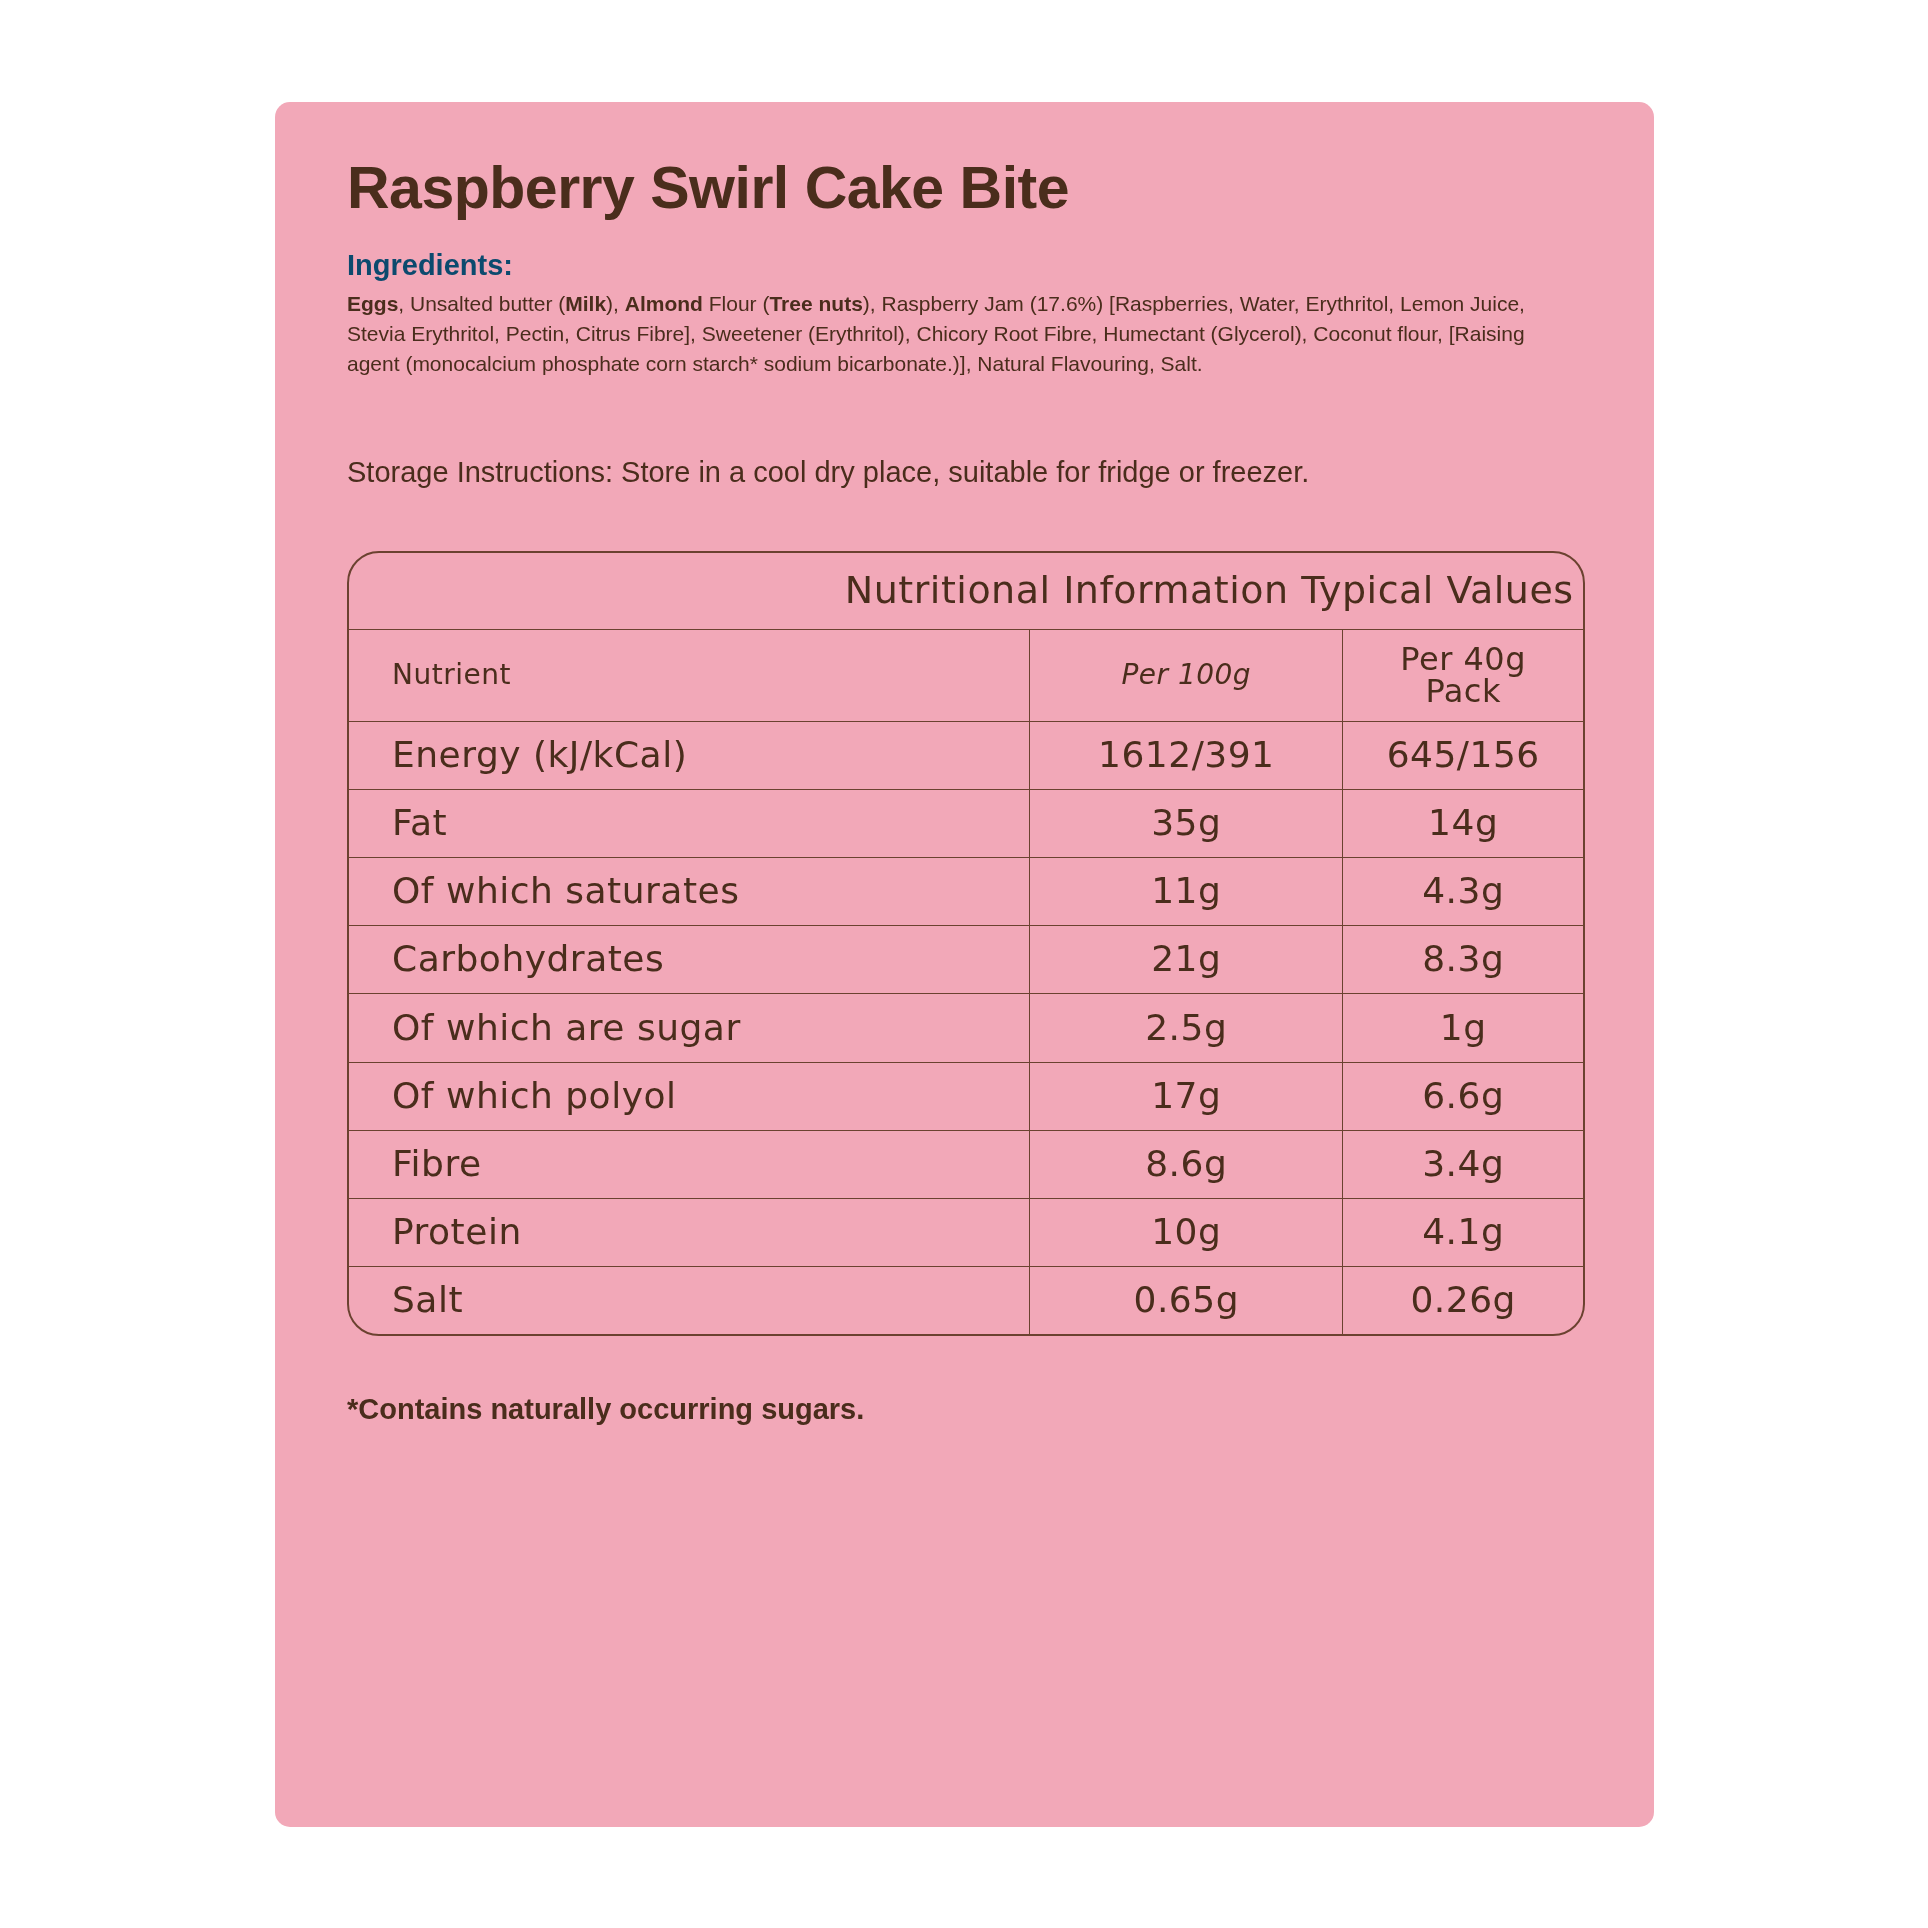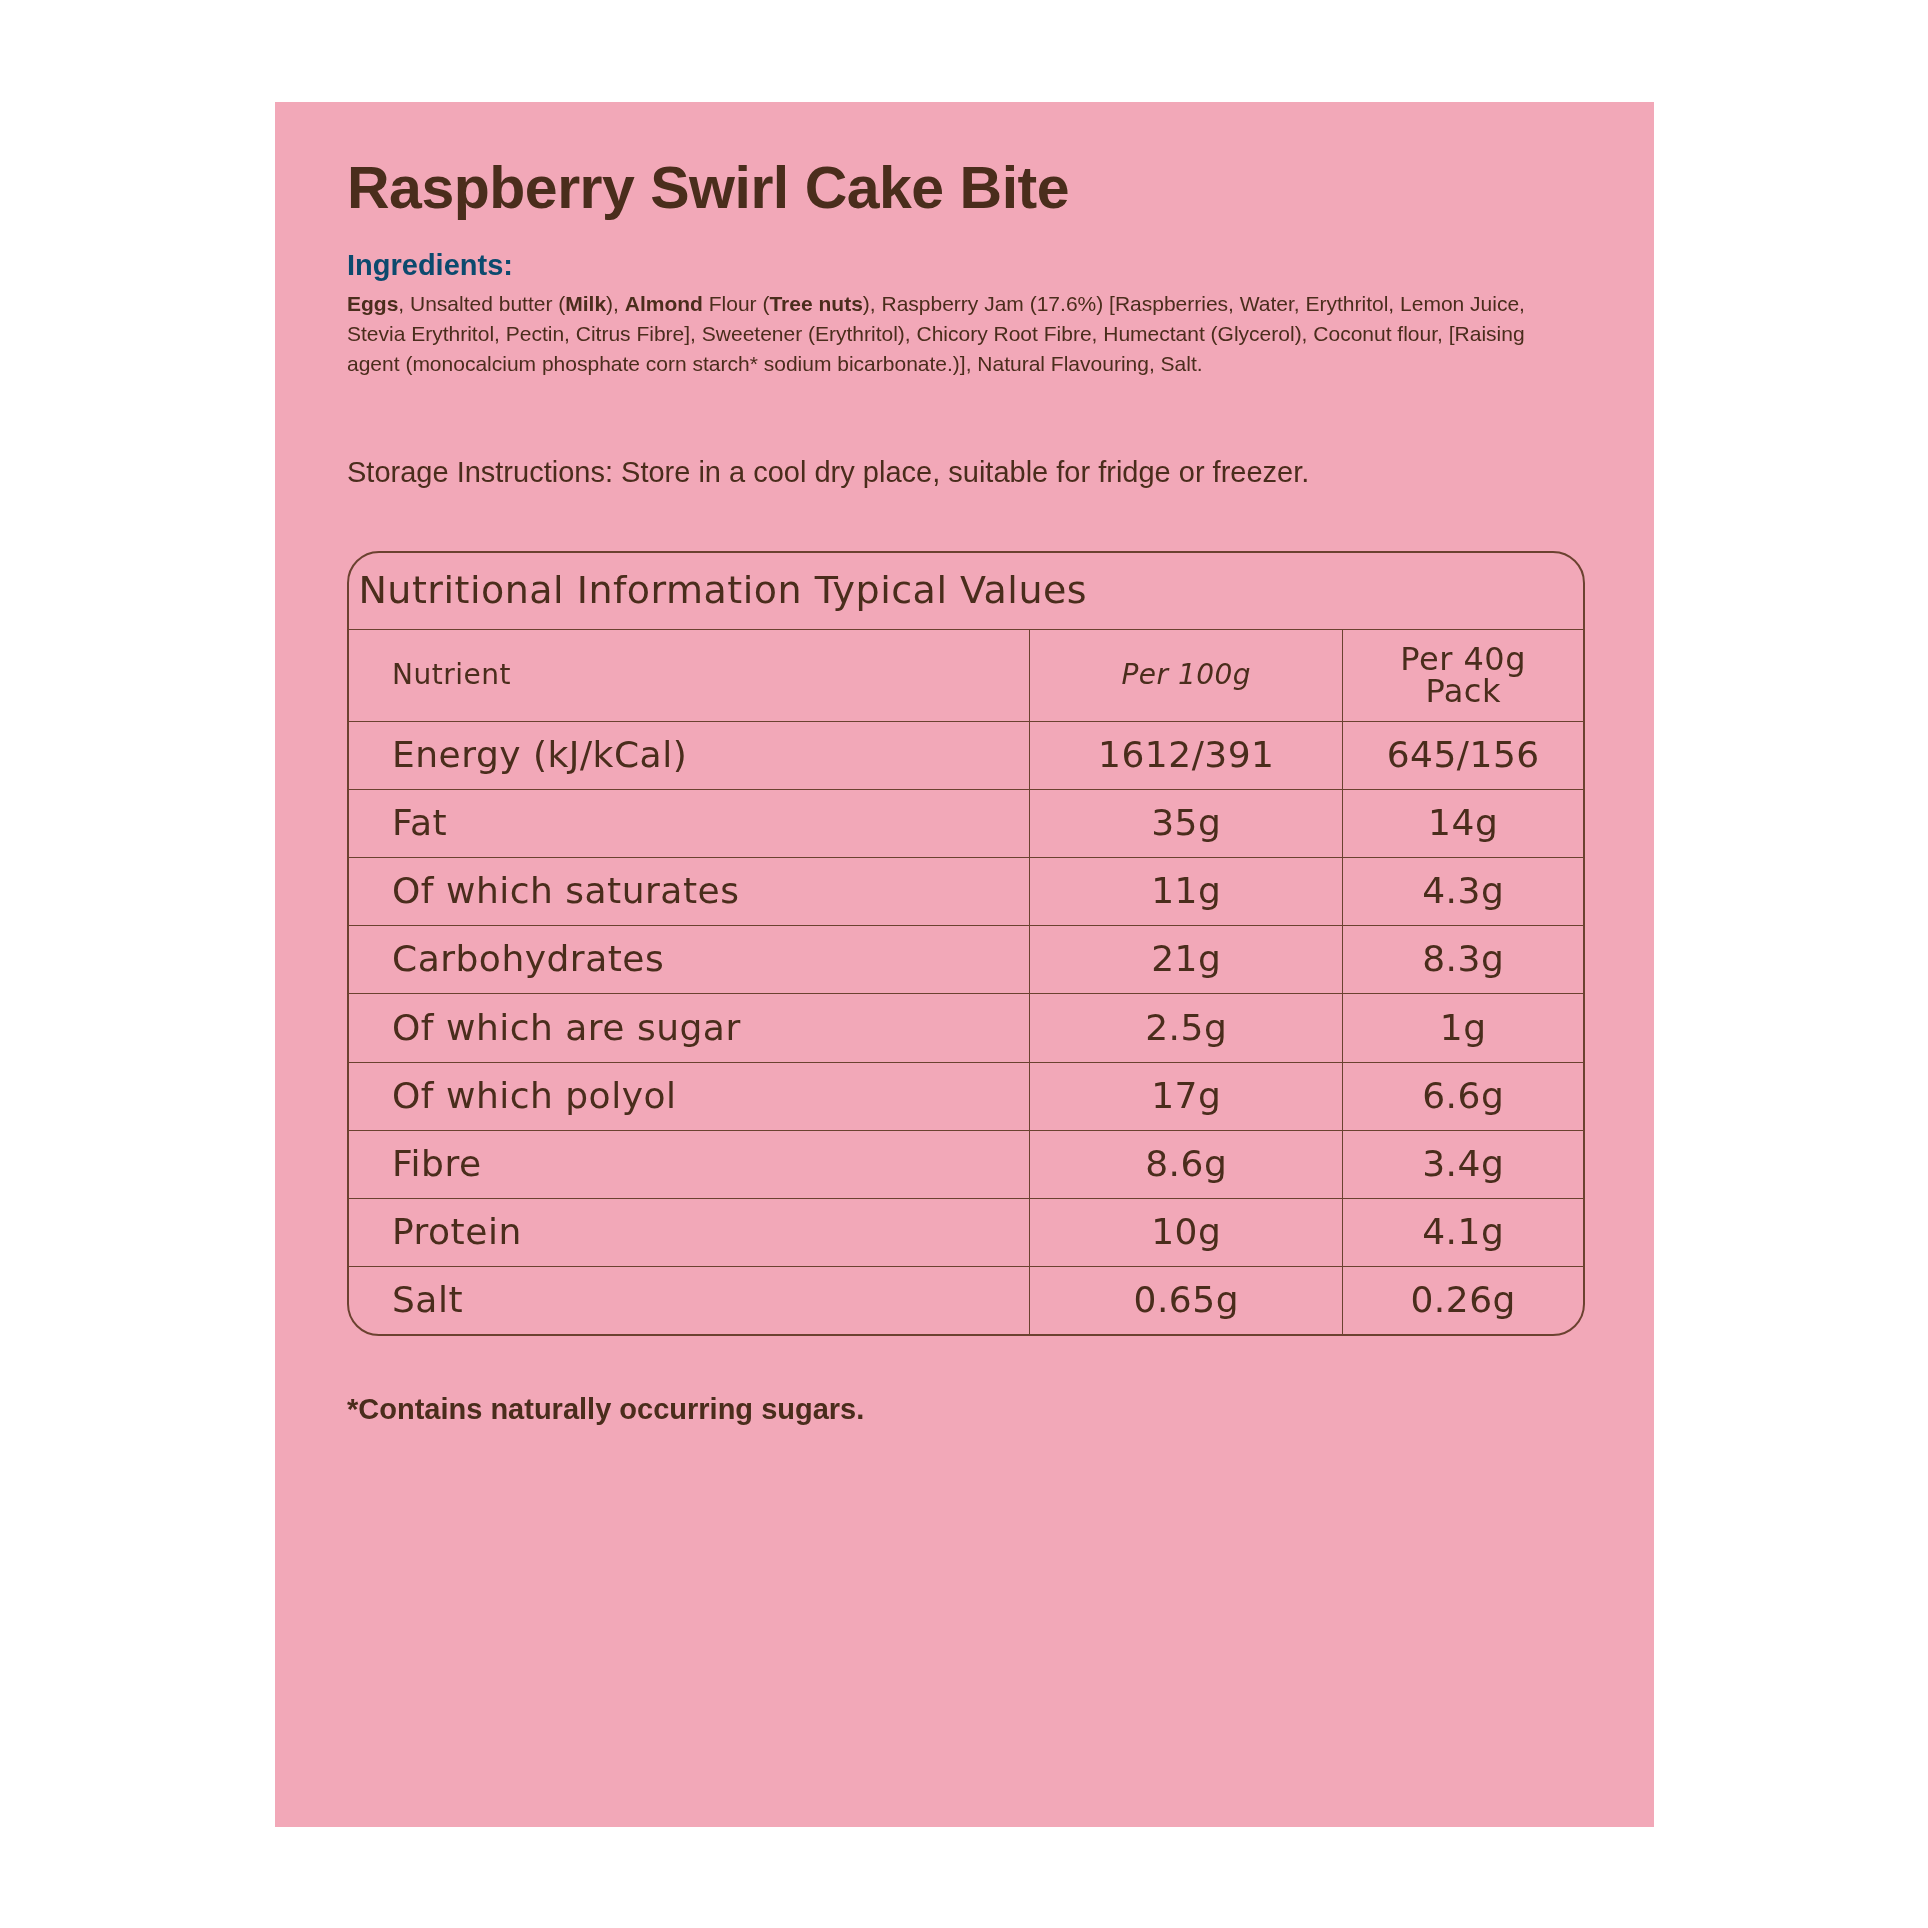--- a/index.html
+++ b/index.html
@@ -22,20 +22,21 @@
   }
   .label-panel {
     position: absolute;
     left: 275px;
     top: 102px;
     width: 1379px;
     height: 1725px;
     background: #f2a8b8;
     box-sizing: border-box;
     padding: 56px 84px 0 72px;
+    border-radius: 15px;
   }
   .product-title {
     font-size: 59px;
     font-weight: bold;
     color: #4a2d1c;
     letter-spacing: -0.5px;
     line-height: 1.05;
     margin: 0 0 26px 0;
     font-family: "Liberation Sans", sans-serif;
   }
@@ -93,21 +94,21 @@
   table.nutrition tr td:first-child {
     border-left: none;
   }
   table.nutrition tr td:last-child {
     border-right: none;
   }
   table.nutrition tr:last-child td {
     border-bottom: none;
   }
   .tbl-title {
-    text-align: left;
+    text-align: right;
     font-size: 38px;
     letter-spacing: 0.5px;
     padding: 15px 9.4px 17px 9.4px !important;
   }
   .cell-name {
     text-align: left;
     font-size: 36px;
     padding: 12.2px 0 14px 43px !important;
     letter-spacing: 0.5px;
   }

